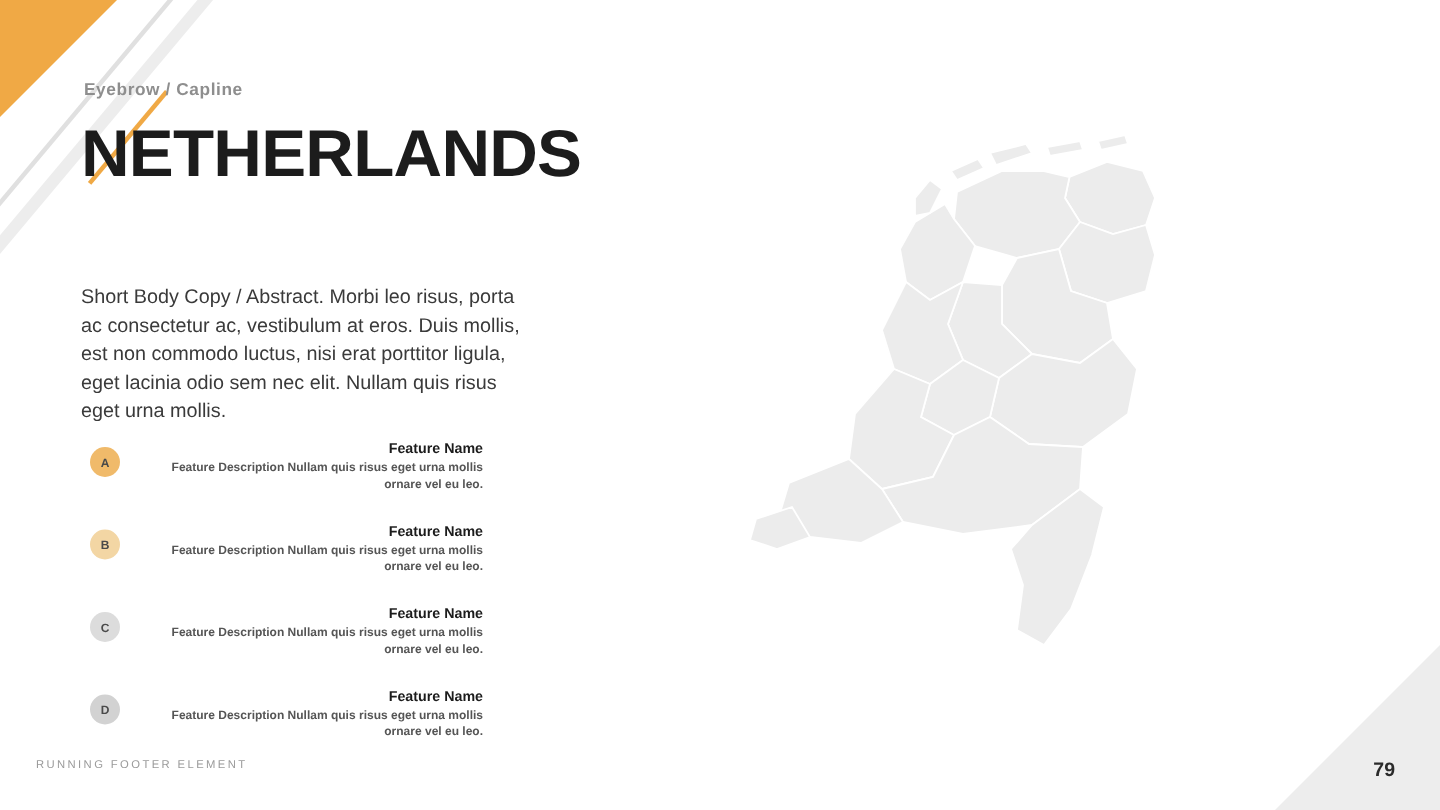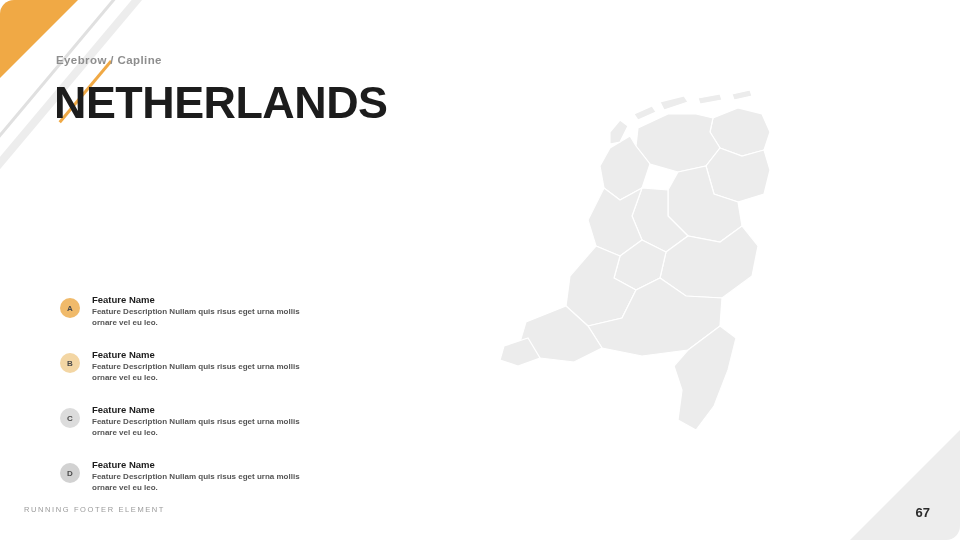--- a/index.html
+++ b/index.html
@@ -7,21 +7,20 @@
     padding: 0;
     background: #ffffff;
   }
   .slide {
     position: relative;
     width: 960px;
     height: 540px;
     background: #ffffff;
     overflow: hidden;
     font-family: "Liberation Sans", sans-serif;
-    border-radius: 14px;
   }
 
   
   .corner-orange {
     position: absolute;
     top: 0; left: 0;
     width: 0; height: 0;
     border-top: 78px solid #f0a945;
     border-right: 78px solid transparent;
   }
@@ -107,21 +106,21 @@
     justify-content: center;
     font-size: 8px;
     font-weight: bold;
     color: #4a4a4a;
     margin-top: 4px;
   }
   .badge-a { background: #f0ba6a; }
   .badge-b { background: #f3d6a4; }
   .badge-c { background: #dcdcdc; }
   .badge-d { background: #d2d2d2; }
-  .feature-text { margin-left: 12px; }
+  .feature-text { margin-left: 12px; text-align: right; }
   .feature-name {
     font-size: 9.5px;
     font-weight: bold;
     color: #1c1c1c;
     margin-bottom: 2px;
   }
   .feature-desc {
     font-size: 8px;
     line-height: 10.5px;
     color: #555;
@@ -164,20 +163,21 @@
 <div class="slide">
 
   <div class="corner-orange"></div>
   <div class="diag-line diag-2"></div>
   <div class="diag-line diag-1"></div>
   <div class="diag-orange"></div>
   <div class="corner-grey-br"></div>
 
   <div class="eyebrow">Eyebrow / Capline</div>
   <div class="title">NETHERLANDS</div>
+  <div class="body-copy">Short Body Copy / Abstract.  Morbi leo risus, porta ac consectetur ac, vestibulum at eros. Duis mollis, est non commodo luctus, nisi erat porttitor ligula, eget lacinia odio sem nec elit. Nullam quis risus eget urna mollis.</div>
 
   <div class="features">
 
     <div class="feature">
       <div class="badge badge-a">A</div>
       <div class="feature-text">
         <div class="feature-name">Feature Name</div>
         <div class="feature-desc">Feature Description Nullam quis risus eget urna mollis ornare vel eu leo.</div>
       </div>
     </div>
@@ -241,15 +241,15 @@
 
       <path d="M140,62 L150,50 L158,56 L150,72 L140,74 Z"></path>
       <path d="M164,44 L182,36 L186,42 L168,50 Z"></path>
       <path d="M190,32 L214,26 L218,32 L194,40 Z"></path>
       <path d="M228,28 L250,24 L252,30 L230,34 Z"></path>
       <path d="M262,24 L280,20 L282,26 L264,30 Z"></path>
     </svg>
   </div>
 
   <div class="footer">RUNNING FOOTER ELEMENT</div>
-  <div class="page-num">67</div>
+  <div class="page-num">79</div>
 
 </div>
 
 </body></html>

